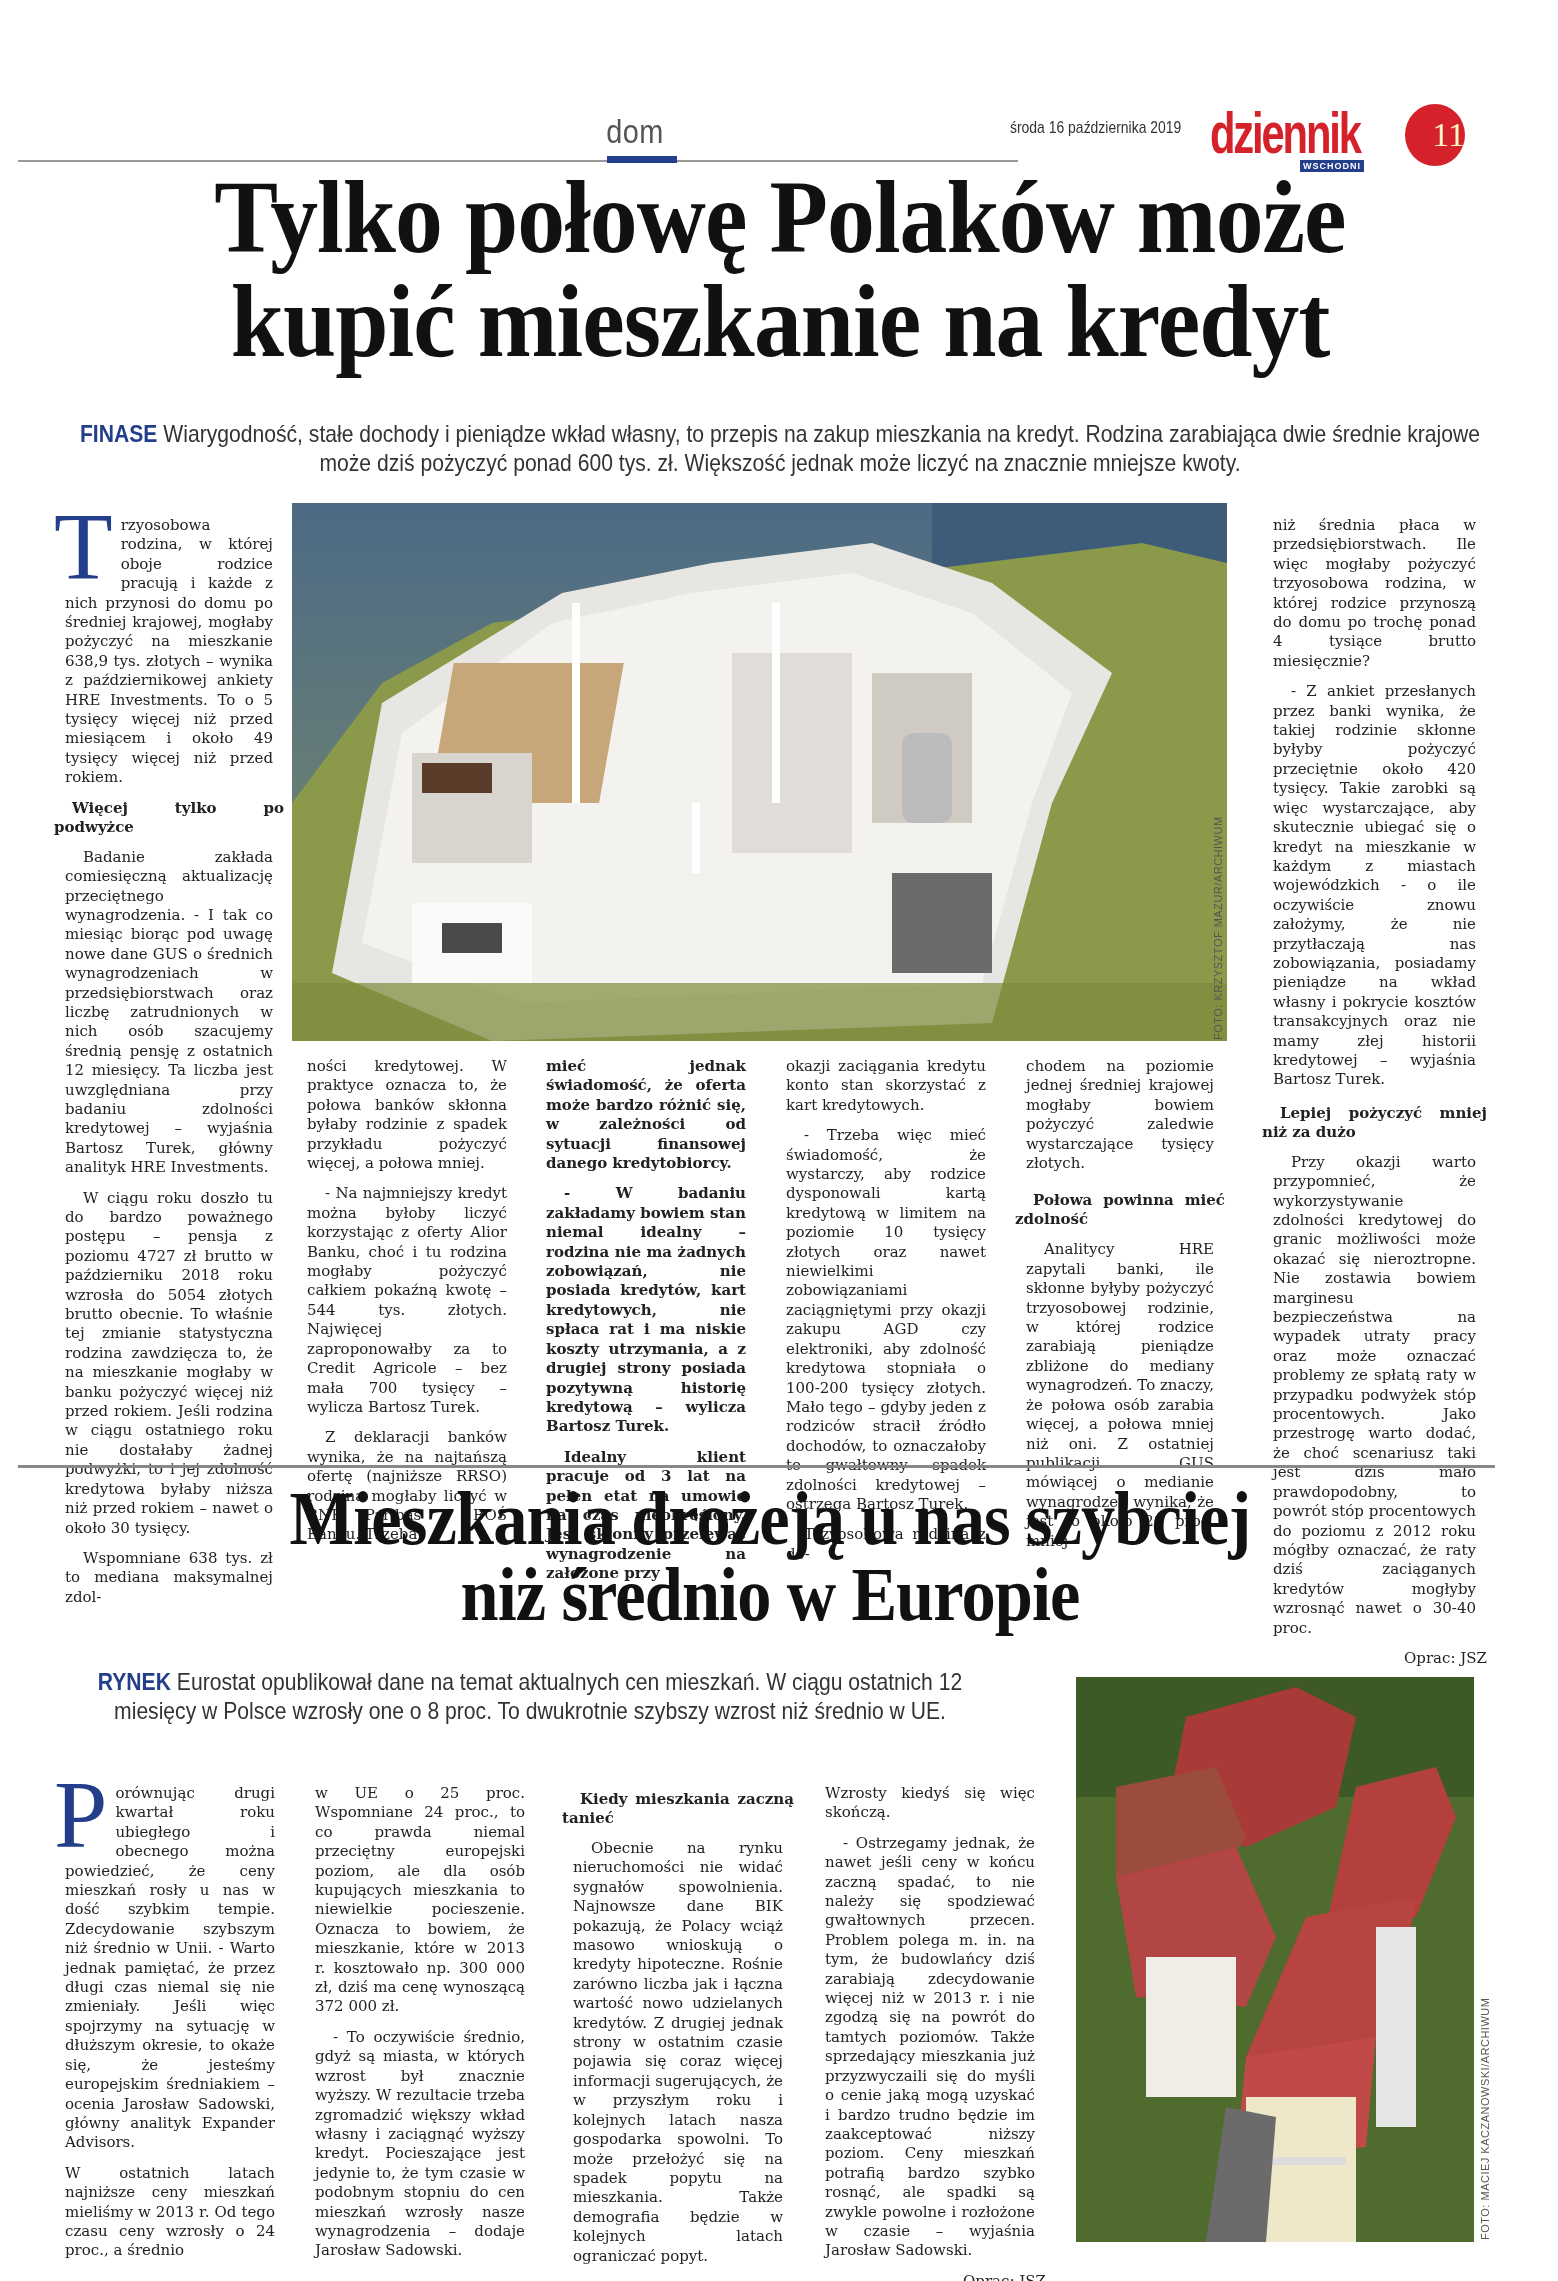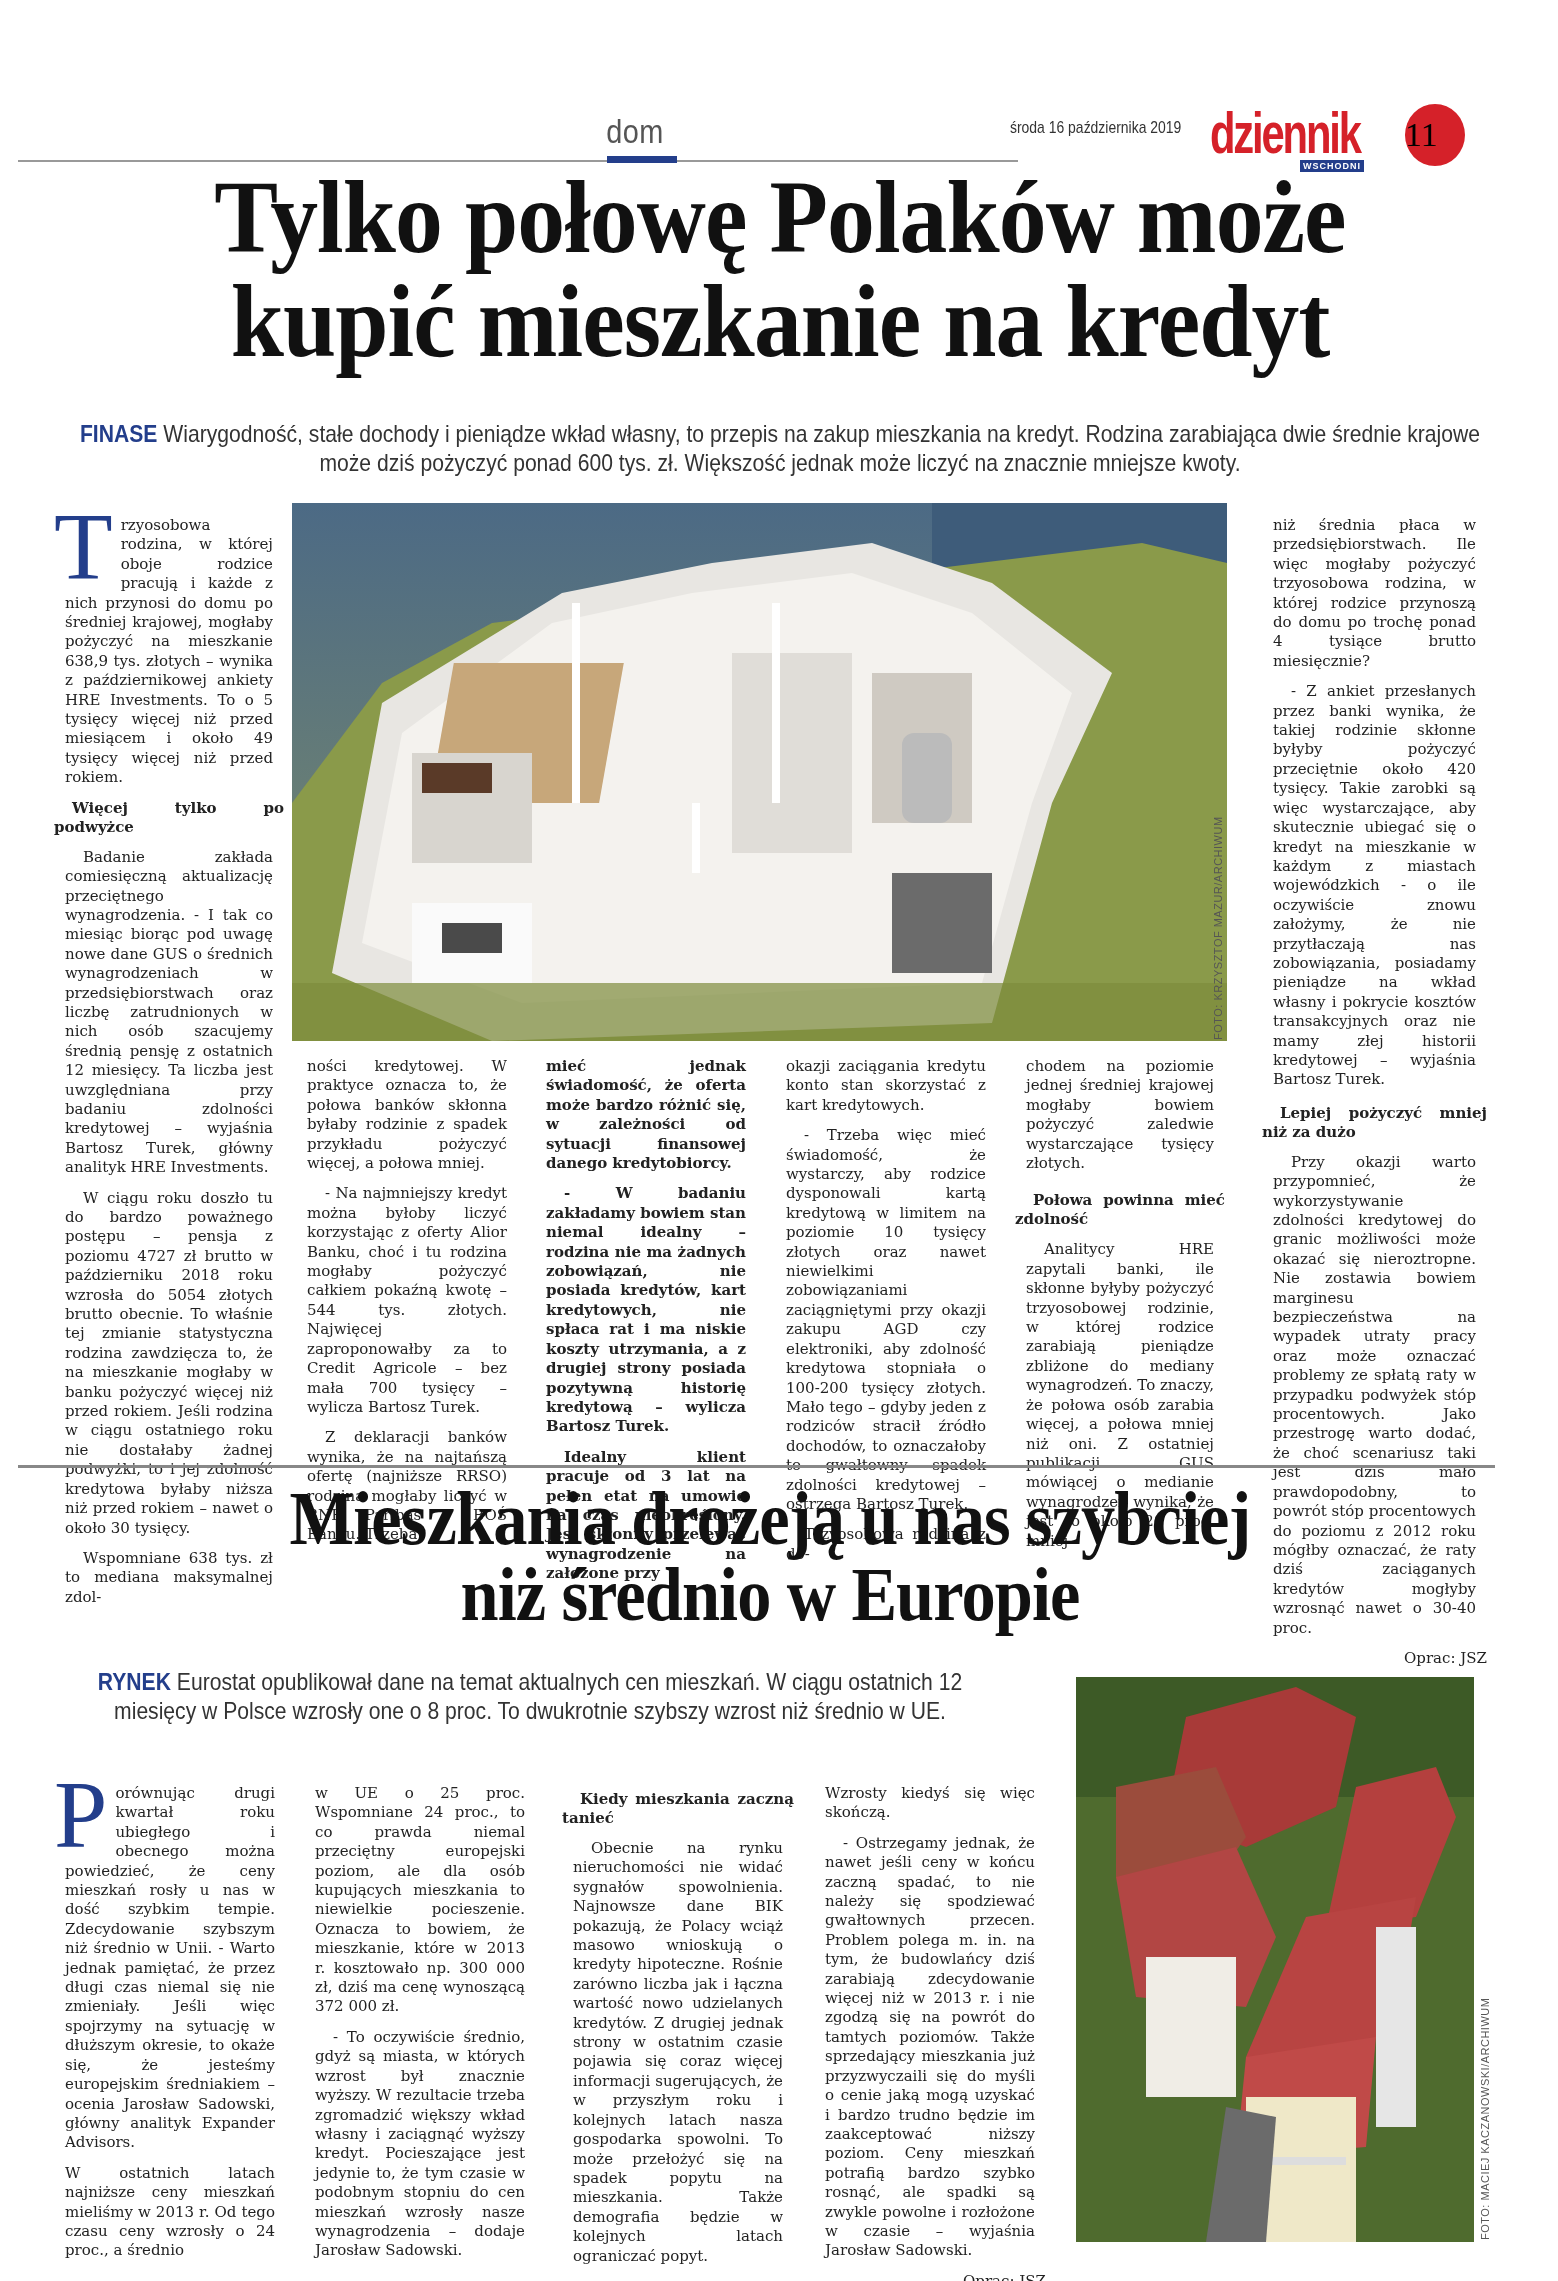--- a/index.html
+++ b/index.html
@@ -3,21 +3,21 @@
 <meta charset="utf-8">
 <style>
   html, body { margin: 0; padding: 0; background: #ffffff; }
   body { width: 1558px; height: 2281px; position: relative; overflow: hidden; color: #1a1a1a; font-family: "DejaVu Serif", serif; }
   .abs { position: absolute; }
   
   .section-label { left: 590px; top: 112px; width: 90px; text-align: center; font-family: "Liberation Sans", sans-serif; font-size: 34px; font-weight: 300; color: #555; letter-spacing: 0.5px; transform: scaleX(0.85); }
   .date { left: 1010px; top: 118px; font-family: "Liberation Sans", sans-serif; font-size: 17px; color: #333; transform: scaleX(0.82); transform-origin: left top; white-space: nowrap; }
   .logo { left: 1210px; top: 104px; font-family: "Liberation Sans", sans-serif; font-weight: bold; font-size: 58px; color: #d52129; letter-spacing: -3px; transform: scaleX(0.72); transform-origin: left top; line-height: 1; }
   .logo-sub { left: 1300px; top: 160px; font-family: "Liberation Sans", sans-serif; font-size: 9px; font-weight: bold; background: #233e8b; color: #fff; padding: 1px 3px; letter-spacing: 1px; }
-  .page-num { left: 1405px; top: 104px; width: 60px; height: 62px; border-radius: 50%; background: #d52129; color: #000000; font-family: "Liberation Serif", serif; font-size: 34px; text-align: left; line-height: 62px; }
+  .page-num { left: 1405px; top: 104px; width: 60px; height: 62px; border-radius: 50%; background: #d52129; color: #fef9c3; font-family: "Liberation Serif", serif; font-size: 34px; text-align: right; line-height: 62px; }
 
   .headline { font-family: "Liberation Serif", serif; font-weight: bold; color: #111; text-align: center; line-height: 1.0; letter-spacing: -1px; }
   .h1 { left: 20px; top: 165px; width: 1520px; font-size: 104px; transform: scaleX(0.92); transform-origin: center top; }
   .lead { font-family: "Liberation Sans", sans-serif; font-size: 24px; color: #333; text-align: center; line-height: 1.2; transform: scaleX(0.88); transform-origin: center top; }
   .lead .kicker { color: #233e8b; font-weight: bold; }
   .lead1 { left: -40px; top: 420px; width: 1640px; }
 
   .col { font-family: "DejaVu Serif", serif; font-size: 15px; line-height: 19.4px; color: #222; text-align: justify; hyphens: auto; }
   .col p { margin: 11px; text-indent: 18px; }
   .col p.noind { text-indent: 0; }

